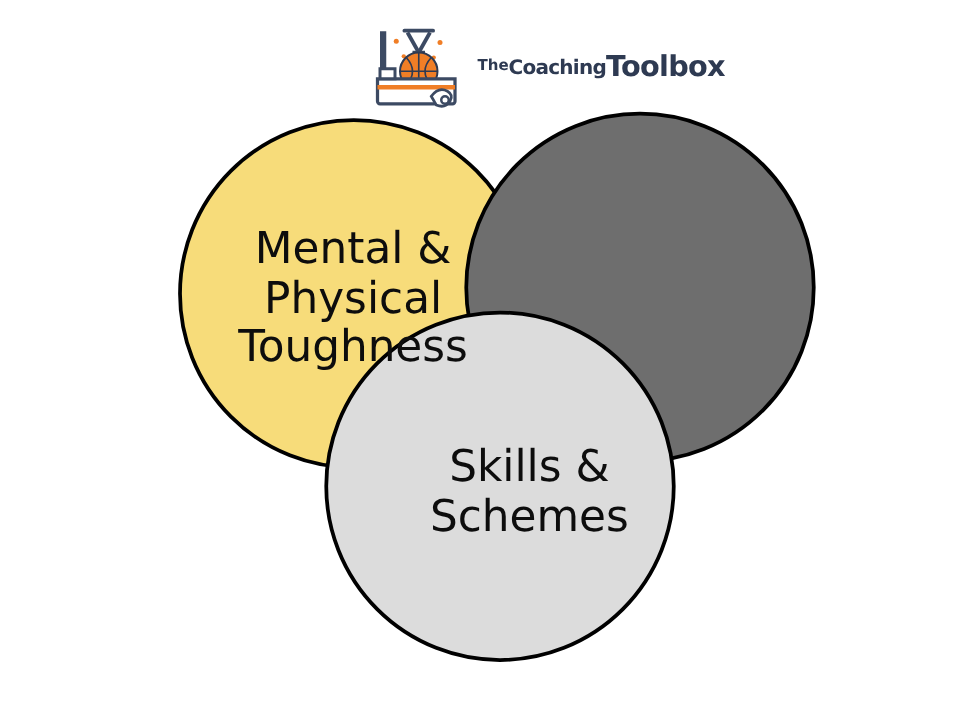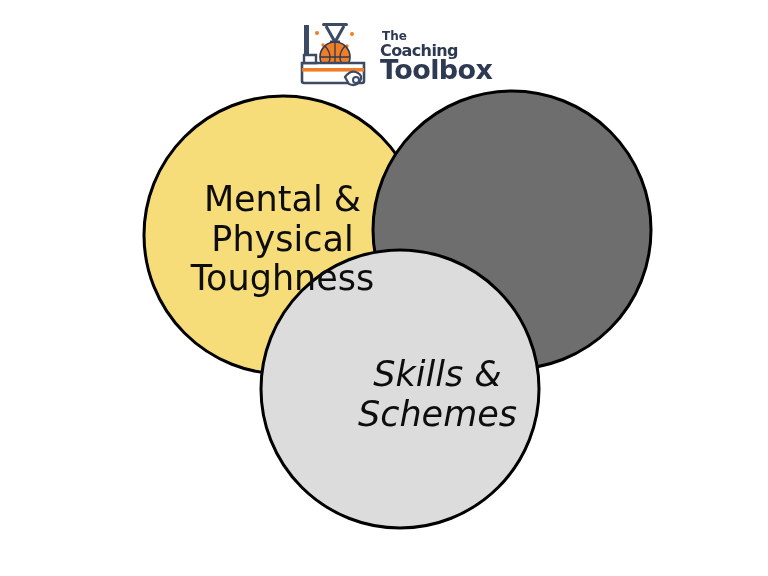--- a/index.html
+++ b/index.html
@@ -26,40 +26,40 @@
     align-items: center;
     gap: 6px;
   }
   #logo-mark {
     width: 82px;
     height: 70px;
     flex: 0 0 auto;
   }
   #logo-text {
     display: flex;
-    flex-direction: column;
+    flex-direction: row;
     justify-content: center;
     line-height: 1;
     color: #2e3a52;
     padding-top: 4px;
   }
   .logo-the {
     font-size: 12px;
     font-weight: bold;
     letter-spacing: 0px;
     margin-bottom: 1px;
     margin-left: 2px;
   }
   .logo-word {
     font-size: 16px;
     font-weight: bold;
     letter-spacing: -0.6px;
   }
   .logo-word2 {
-    font-size: 27px;
+    font-size: 23px;
     font-weight: bold;
     letter-spacing: -0.6px;
     margin-top: -3px;
   }
 
   
   #venn-wrap {
     position: absolute;
     left: 0;
     top: 0;
@@ -87,24 +87,23 @@
     left: 150px;
     top: 180px;
     width: 265px;
   }
   #label-culture {
     left: 400px;
     top: 160px;
     width: 225px;
   }
   #label-skills {
-    left: 305px;
+    left: 291px;
     top: 355px;
     width: 265px;
-    font-style: italic;
   }
 </style>
 </head>
 <body style="background: rgb(255, 255, 255);">
 
 <div id="logo">
 
   <svg id="logo-mark" viewBox="0 0 82 70">
 
     <rect x="12" y="6" width="5" height="30" fill="#3c4a63"></rect>

